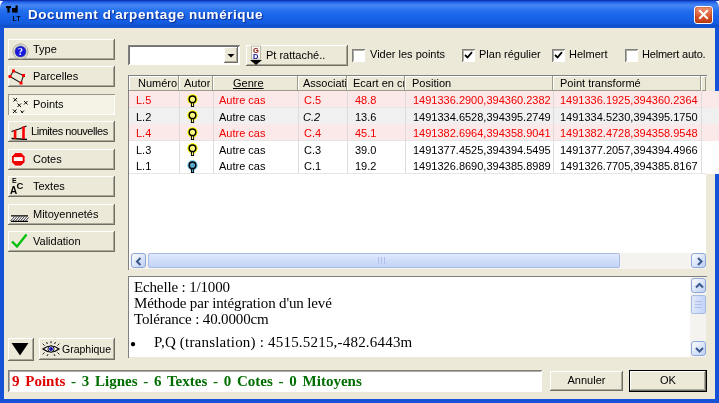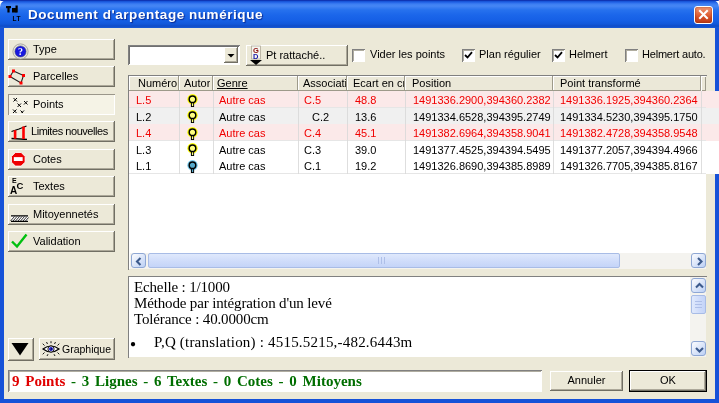--- a/index.html
+++ b/index.html
@@ -197,21 +197,21 @@
     <span class="cblbl" style="left:642px; letter-spacing:-0.2px;">Helmert auto.</span>
 
   <div id="list">
     <div class="hcell" style="left:1px; width:50px;">
         <span style="left:9px;">Numéro</span>
       </div>
     <div class="hcell" style="left:51px; width:34px;">
         <span style="left:5px;">Autor</span>
       </div>
     <div class="hcell" style="left:85px; width:85px;">
-        <span style="left:4px;text-decoration:underline;">Genre</span>
+        <span style="left:20px;text-decoration:underline;">Genre</span>
       </div>
     <div class="hcell" style="left:170px; width:49px;">
         <span style="left:5px; width:43px;">Association</span>
       </div>
     <div class="hcell" style="left:219px; width:58px;">
         <span style="left:6px; width:51px;">Ecart en cm</span>
       </div>
     <div class="hcell" style="left:277px; width:148px;">
         <span style="left:7px;">Position</span>
       </div>
@@ -243,21 +243,21 @@
       <div class="rowline" style="top: 32px;"></div>
       <div class="row" style="top: 32.5px; background: rgb(240, 240, 240);">
         <span class="cell" style="left:7px; color:#000;">L.2</span>
         <svg class="cell" style="left:57px; top:2.5px;" width="13" height="14" viewBox="0 0 13 14">
           <circle cx="6.5" cy="5.3" r="5.2" fill="#ffff00"></circle>
           <circle cx="6.5" cy="5.3" r="3.3" fill="#ffff80" stroke="#000" stroke-width="1.5"></circle>
           <path d="M4.9 8 L4.9 13 L8.1 13 L8.1 8 Z" fill="#000"></path>
           <rect x="5.9" y="9.3" width="1.3" height="2.8" fill="#ffff80"></rect>
         </svg>
         <span class="cell" style="left:90px; color:#000;">Autre cas</span>
-        <span class="cell" style="left:183px; color:#000;">C.2</span>
+        <span class="cell" style="left:174px; color:#000;font-style:italic;">C.2</span>
         <span class="cell" style="left:226px; color:#000;">13.6</span>
         <span class="cell" style="left:284px; color:#000;">1491334.6528,394395.2749</span>
         <span class="cell" style="left:431px; color:#000;">1491334.5230,394395.1750</span>
       </div>
       <div class="rowline" style="top: 48.5px;"></div>
       <div class="row" style="top: 49px; background: rgb(251, 233, 233);">
         <span class="cell" style="left:7px; color:#f00000;">L.4</span>
         <svg class="cell" style="left:57px; top:2.5px;" width="13" height="14" viewBox="0 0 13 14">
           <circle cx="6.5" cy="5.3" r="5.2" fill="#ffff00"></circle>
           <circle cx="6.5" cy="5.3" r="3.3" fill="#ffff80" stroke="#000" stroke-width="1.5"></circle>

